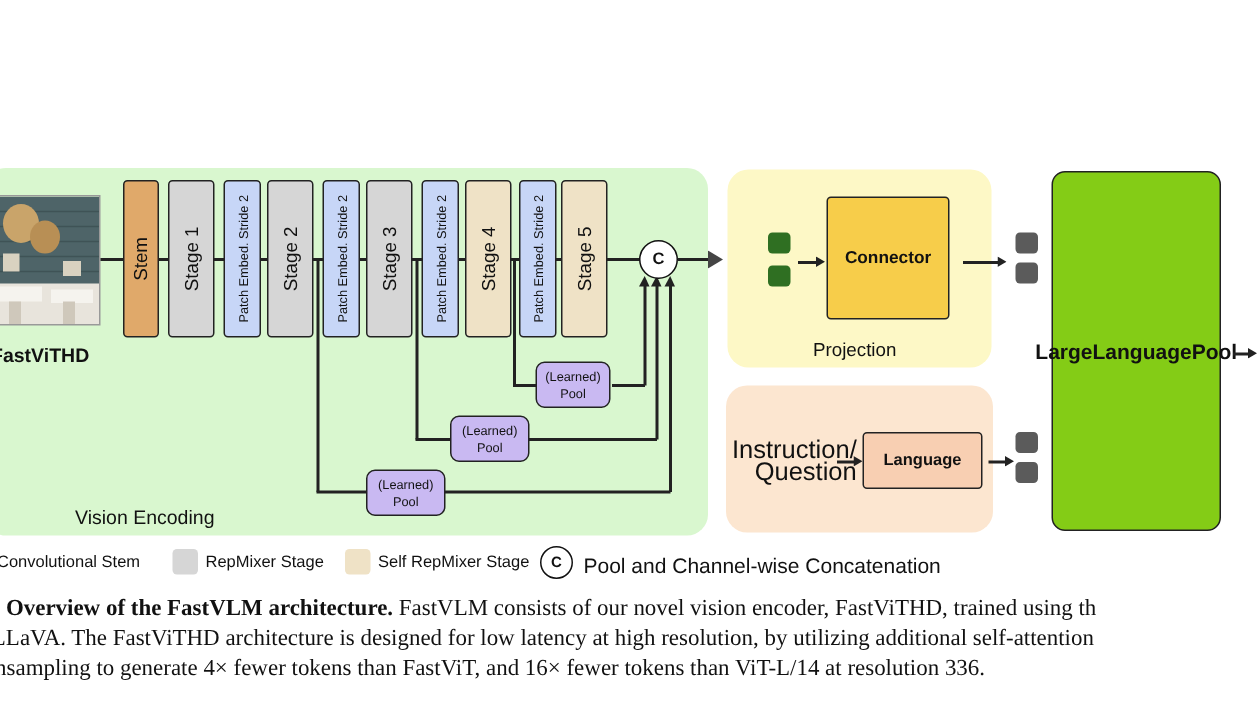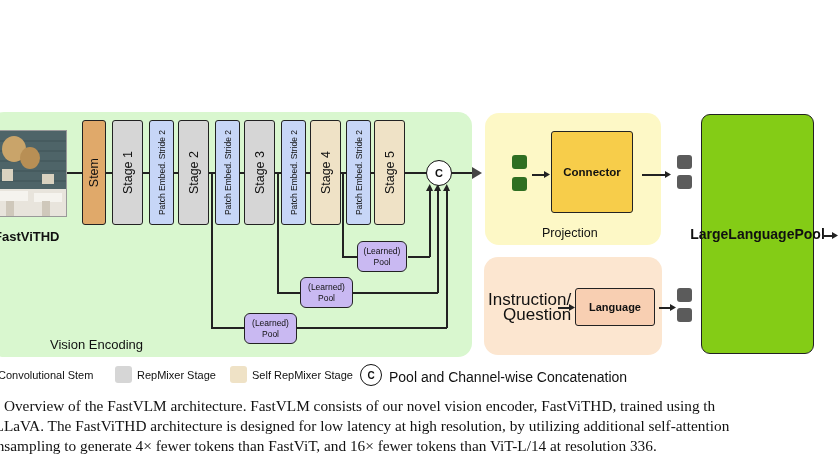--- a/index.html
+++ b/index.html
@@ -29,21 +29,21 @@
 
   .concat { position: absolute; width: 26px; height: 26px; border: 1.6px solid #111; border-radius: 50%; background: #fff; display: flex; align-items: center; justify-content: center; font-size: 11px; font-weight: bold; }
 
   .token { position: absolute; width: 15px; height: 14px; border-radius: 3px; }
   .tok-green { background: #2f6f22; }
   .tok-gray { background: #5b5b5b; }
 
   .label { position: absolute; white-space: nowrap; }
 
   .caption { position: absolute; left: -22px; top: 396px; font-family: "Liberation Serif", serif; font-size: 15.3px; line-height: 20px; white-space: nowrap; color: #111; }
-  .caption b { font-weight: normal; margin-top: 41px; }
+  .caption b { font-weight: bold; margin-top: 41px; }
 
   .photo { position: absolute; left: -5px; top: 130px; width: 72px; height: 87px; overflow: hidden; border: 1px solid #999; }
 </style>
 </head>
 <body>
 
 <div class="panel" id="vision-panel"></div>
 <div class="panel" id="proj-panel"></div>
 <div class="panel" id="instr-panel"></div>
 

